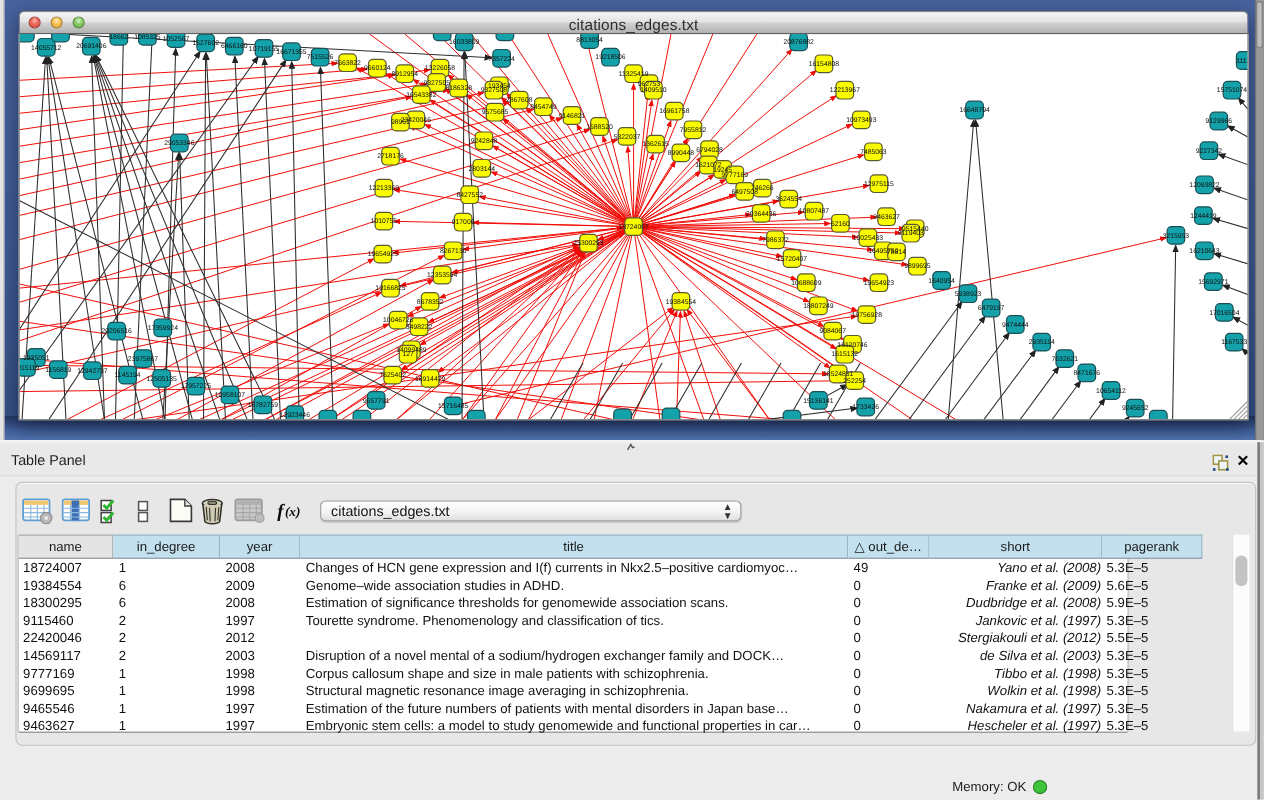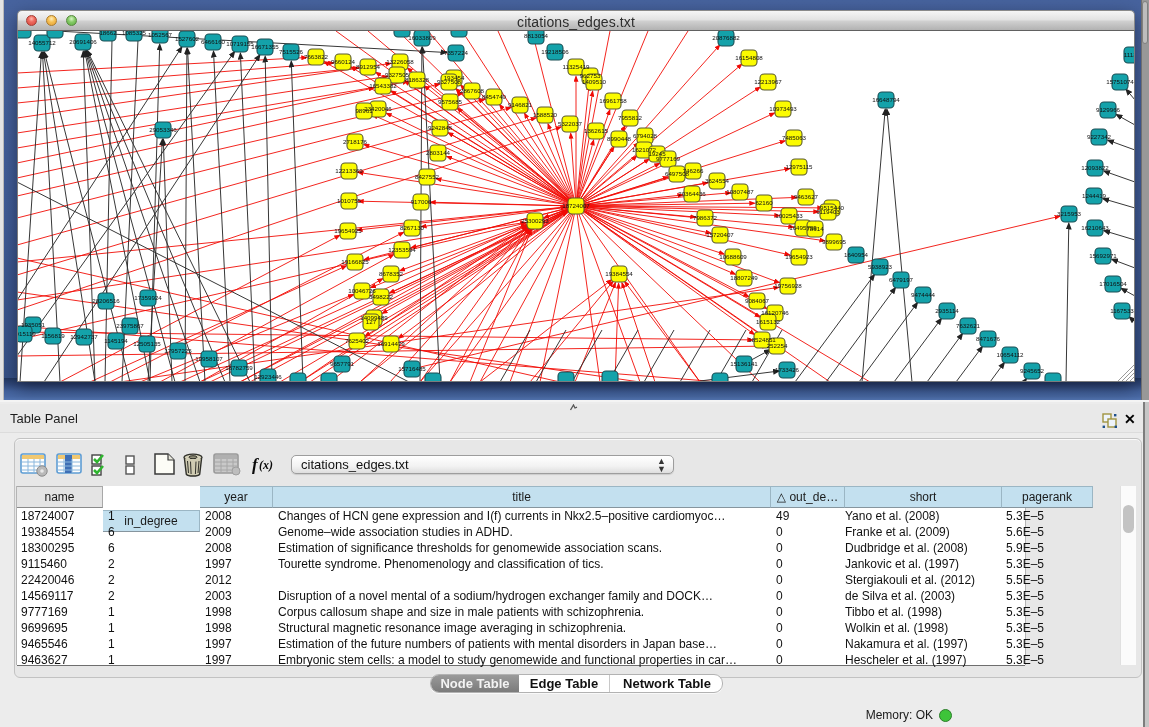--- a/index.html
+++ b/index.html
@@ -59,21 +59,21 @@
 
 #tbl { position:absolute; left:2px; top:47px; width:1008px; height:179px; background:#ffffff; box-shadow:-1px 0 0 #b4b4b4, 1px 0 0 #b4b4b4, 0 1px 0 #6e6e6e; }
 #thead { position:absolute; left:0; top:0; height:22px; width:1119px; font-size:12px; color:#1a1a1a; }
 .hc { position:absolute; top:0; height:22px; line-height:21px; text-align:center;
   background:#c3e0ef; border-right:1px solid #9bb6c4; border-top:1px solid #9bb6c4; border-bottom:1px solid #86959e; }
 #hc0 { background:#e4e4e4; border-right:1px solid #a8a8a8; border-top:1px solid #a8a8a8; border-bottom:1px solid #8a8a8a;}
 #rows { position:absolute; left:0; top:22px; width:1119px; }
 .r { position:relative; height:16px; font-size:12px; color:#111; white-space:nowrap; }
 .r span { position:absolute; top:1px; }
 .c0 { left:4px; } .c1 { left:91px; } .c2 { left:188px; } .c3 { left:261px; }
-.c4 { left:759px; } .c5 { left:828px; width:156px; text-align:left; } .c6 { left:989px; }
+.c4 { left:759px; } .c5 { left:828px; width:156px; text-align:right;font-style:italic; } .c6 { left:989px; }
 #vscroll { position:absolute; left:1103px; top:0px; width:16px; height:179px;
   background:#fbfbfb; border-left:1px solid #e0e0e0; }
 #vthumb { position:absolute; left:2px; top:19px; width:11px; height:28px;
   background:#c3c3c3; border-radius:6px; }
 
 
 #tabs { position:absolute; left:430px; top:272px; width:293px; height:19px;
   background:#ffffff; border:1px solid #b2b2b2; border-radius:9px;
   font-size:13px; font-weight:bold; overflow:hidden; box-shadow:0 1px 0 rgba(255,255,255,0.7);}
 #tabs .seg { position:absolute; top:0; height:19px; line-height:18px; text-align:center; color:#111; }
@@ -670,21 +670,21 @@
  <path d="M200 17 h22 M200 21 h22 M200 25 h22 M206 14 v14 M212 14 v14 M218 14 v14" stroke="#a6a6a6" stroke-width="1"></path>
  <circle cx="221" cy="26" r="4" fill="#bdbdbd" stroke="#9e9e9e"></circle>
 
  <text x="237" y="25" font-family="Liberation Serif, serif" font-style="italic" font-weight="bold" font-size="17" fill="#0a0a0a">f</text>
  <text x="244" y="24" font-family="Liberation Serif, serif" font-style="italic" font-weight="bold" font-size="12" fill="#0a0a0a">(x)</text>
 </g>
 </svg><div id="combo">citations_edges.txt<span class="arr">▲<br>▼</span></div></div>
       <div id="tbl">
         <div id="thead">
           <div class="hc" id="hc0" style="left:0;width:86px;">name</div>
-          <div class="hc" style="left:86px;width:97px;margin-top:24px;">in_degree</div>
+          <div class="hc" style="left:86px;width:97px;">in_degree</div>
           <div class="hc" style="left:183px;width:73px;">year</div>
           <div class="hc" style="left:256px;width:498px;">title</div>
           <div class="hc" style="left:754px;width:74px;">△ out_de…</div>
           <div class="hc" style="left:828px;width:157px;">short</div>
           <div class="hc" style="left:985px;width:91px;">pagerank</div>
         </div>
         <div id="rows">
             <div class="r">
               <span class="c0">18724007</span>
               <span class="c1">1</span>
@@ -773,21 +773,16 @@
               <span class="c4">0</span>
               <span class="c5">Hescheler et al. (1997)</span>
               <span class="c6">5.3E–5</span>
             </div>
           </div>
         <div id="vscroll">
             <div id="vthumb"></div>
           </div>
       </div>
     </div>
-    <div id="tabs">
-      <div class="seg" id="seg1">Node Table</div>
-      <div class="seg" id="seg2">Edge Table</div>
-      <div class="seg" id="seg3">Network Table</div>
-    </div>
     <div id="memory">Memory: OK<span id="memdot"></span></div>
     <div id="rightedge"></div>
   </div>
 </div>
 
 </body></html>

